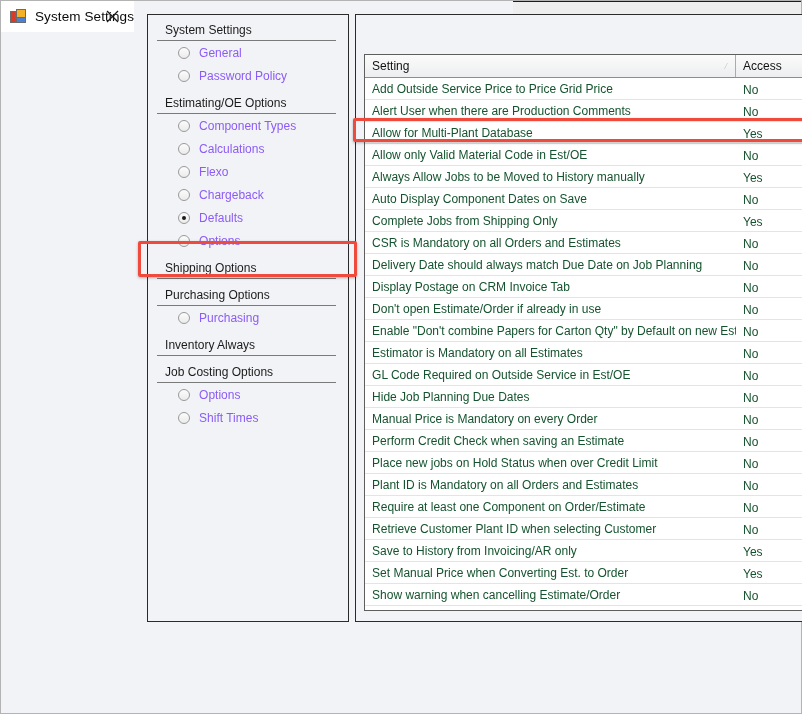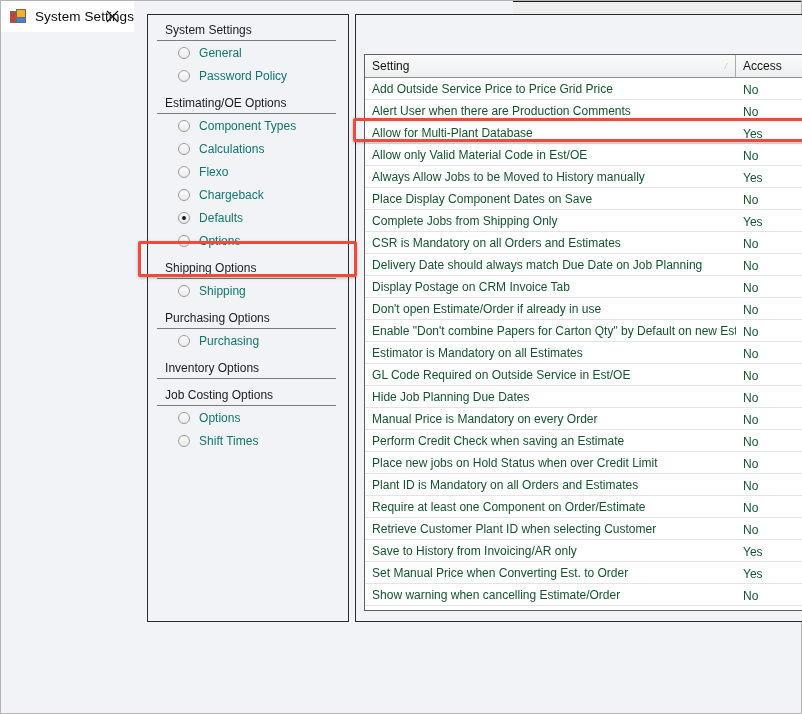--- a/index.html
+++ b/index.html
@@ -127,21 +127,21 @@
     position: absolute;
     left: 3px;
     top: 3px;
     width: 4px;
     height: 4px;
     border-radius: 50%;
     background: #1c1c1c;
   }
   .radio-label {
     font-size: 12px;
-    color: #0f766e;
+    color: #8b5cf6;
     white-space: nowrap;
   }
   .group-gap { height: 9px; }
 
   
   .hl {
     position: absolute;
     box-sizing: border-box;
     border: 3px solid #f04a3c;
     border-radius: 2px;
@@ -419,36 +419,32 @@
               <span class="radio-label">Defaults</span>
             </div>
             <div class="radio-row">
               <span class="radio"></span>
               <span class="radio-label">Options</span>
             </div>
             <div class="group-gap"></div>
           </div>
           <div class="group">
             <div class="group-title">Shipping Options</div>
-            <div class="radio-row">
-              <span class="radio"></span>
-              <span class="radio-label">Shipping</span>
-            </div>
             <div class="group-gap"></div>
           </div>
           <div class="group">
             <div class="group-title">Purchasing Options</div>
             <div class="radio-row">
               <span class="radio"></span>
               <span class="radio-label">Purchasing</span>
             </div>
             <div class="group-gap"></div>
           </div>
           <div class="group">
-            <div class="group-title">Inventory Options</div>
+            <div class="group-title">Inventory Always</div>
             <div class="group-gap"></div>
           </div>
           <div class="group">
             <div class="group-title">Job Costing Options</div>
             <div class="radio-row">
               <span class="radio"></span>
               <span class="radio-label">Options</span>
             </div>
             <div class="radio-row">
               <span class="radio"></span>
@@ -511,21 +507,21 @@
               <div class="row">
                 <div class="c-setting">Always Allow Jobs to be Moved to History manually</div>
                 <div class="c-access">
                   <span class="val">Yes</span>
                   <span class="ddbtn">
                     <span class="arr"></span>
                   </span>
                 </div>
               </div>
               <div class="row">
-                <div class="c-setting">Place Display Component Dates on Save</div>
+                <div class="c-setting">Auto Display Component Dates on Save</div>
                 <div class="c-access">
                   <span class="val">No</span>
                   <span class="ddbtn">
                     <span class="arr"></span>
                   </span>
                 </div>
               </div>
               <div class="row">
                 <div class="c-setting">Complete Jobs from Shipping Only</div>
                 <div class="c-access">

